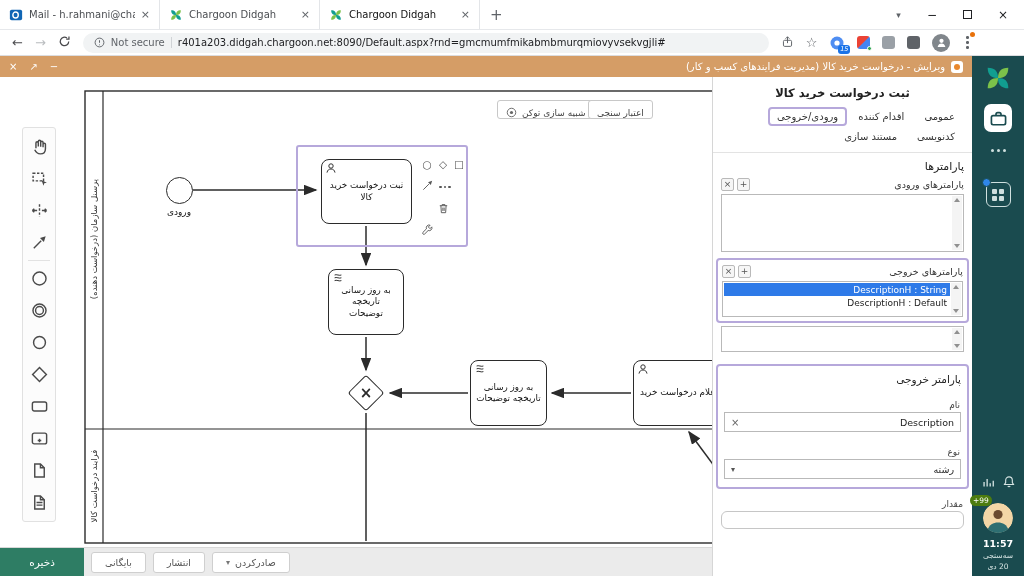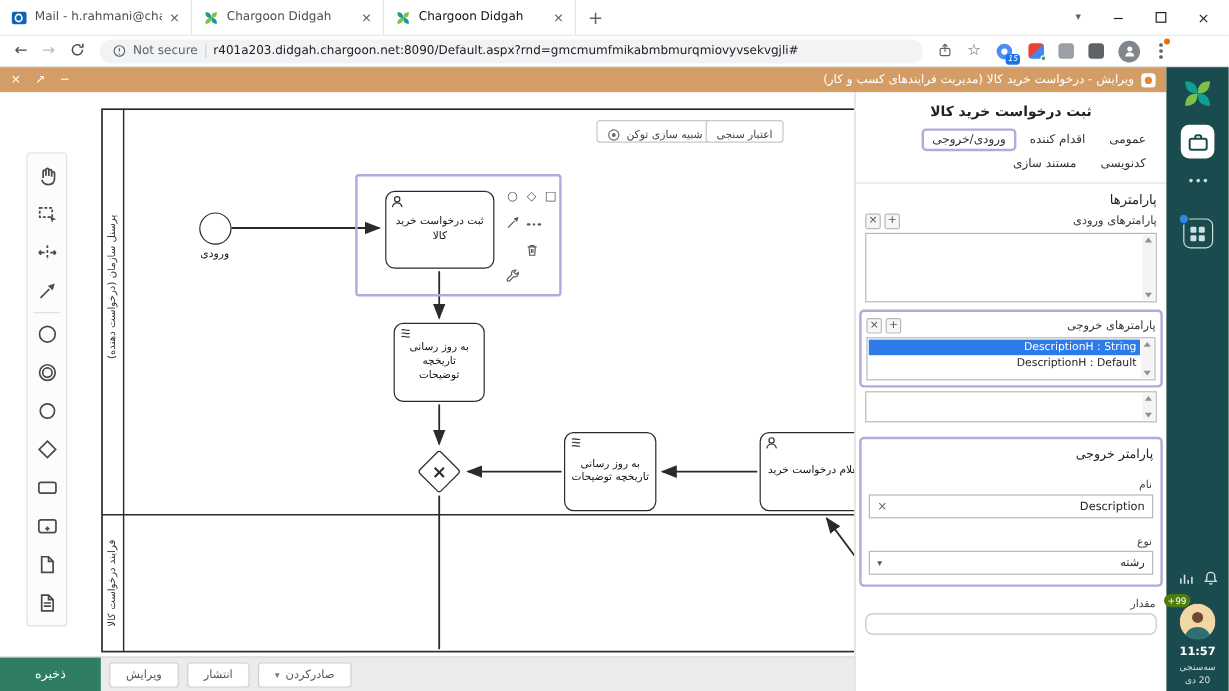--- a/index.html
+++ b/index.html
@@ -379,21 +379,21 @@
           <path d="M5.5 8h5M5.5 10.2h5" stroke-width="1"></path>
         </svg>
     </div>
   </div>
 
   <div class="cv-footer">
     <div class="savebtn">
         <span>ذخیره</span>
       </div>
     <div class="fbtn">
-        <span>ویرایش</span>
+        <span>بایگانی</span>
       </div>
     <div class="fbtn">
         <span>انتشار</span>
       </div>
     <div class="fbtn">
       <span class="caret">▾</span>
       <span>صادرکردن</span>
     </div>
   </div>
 

